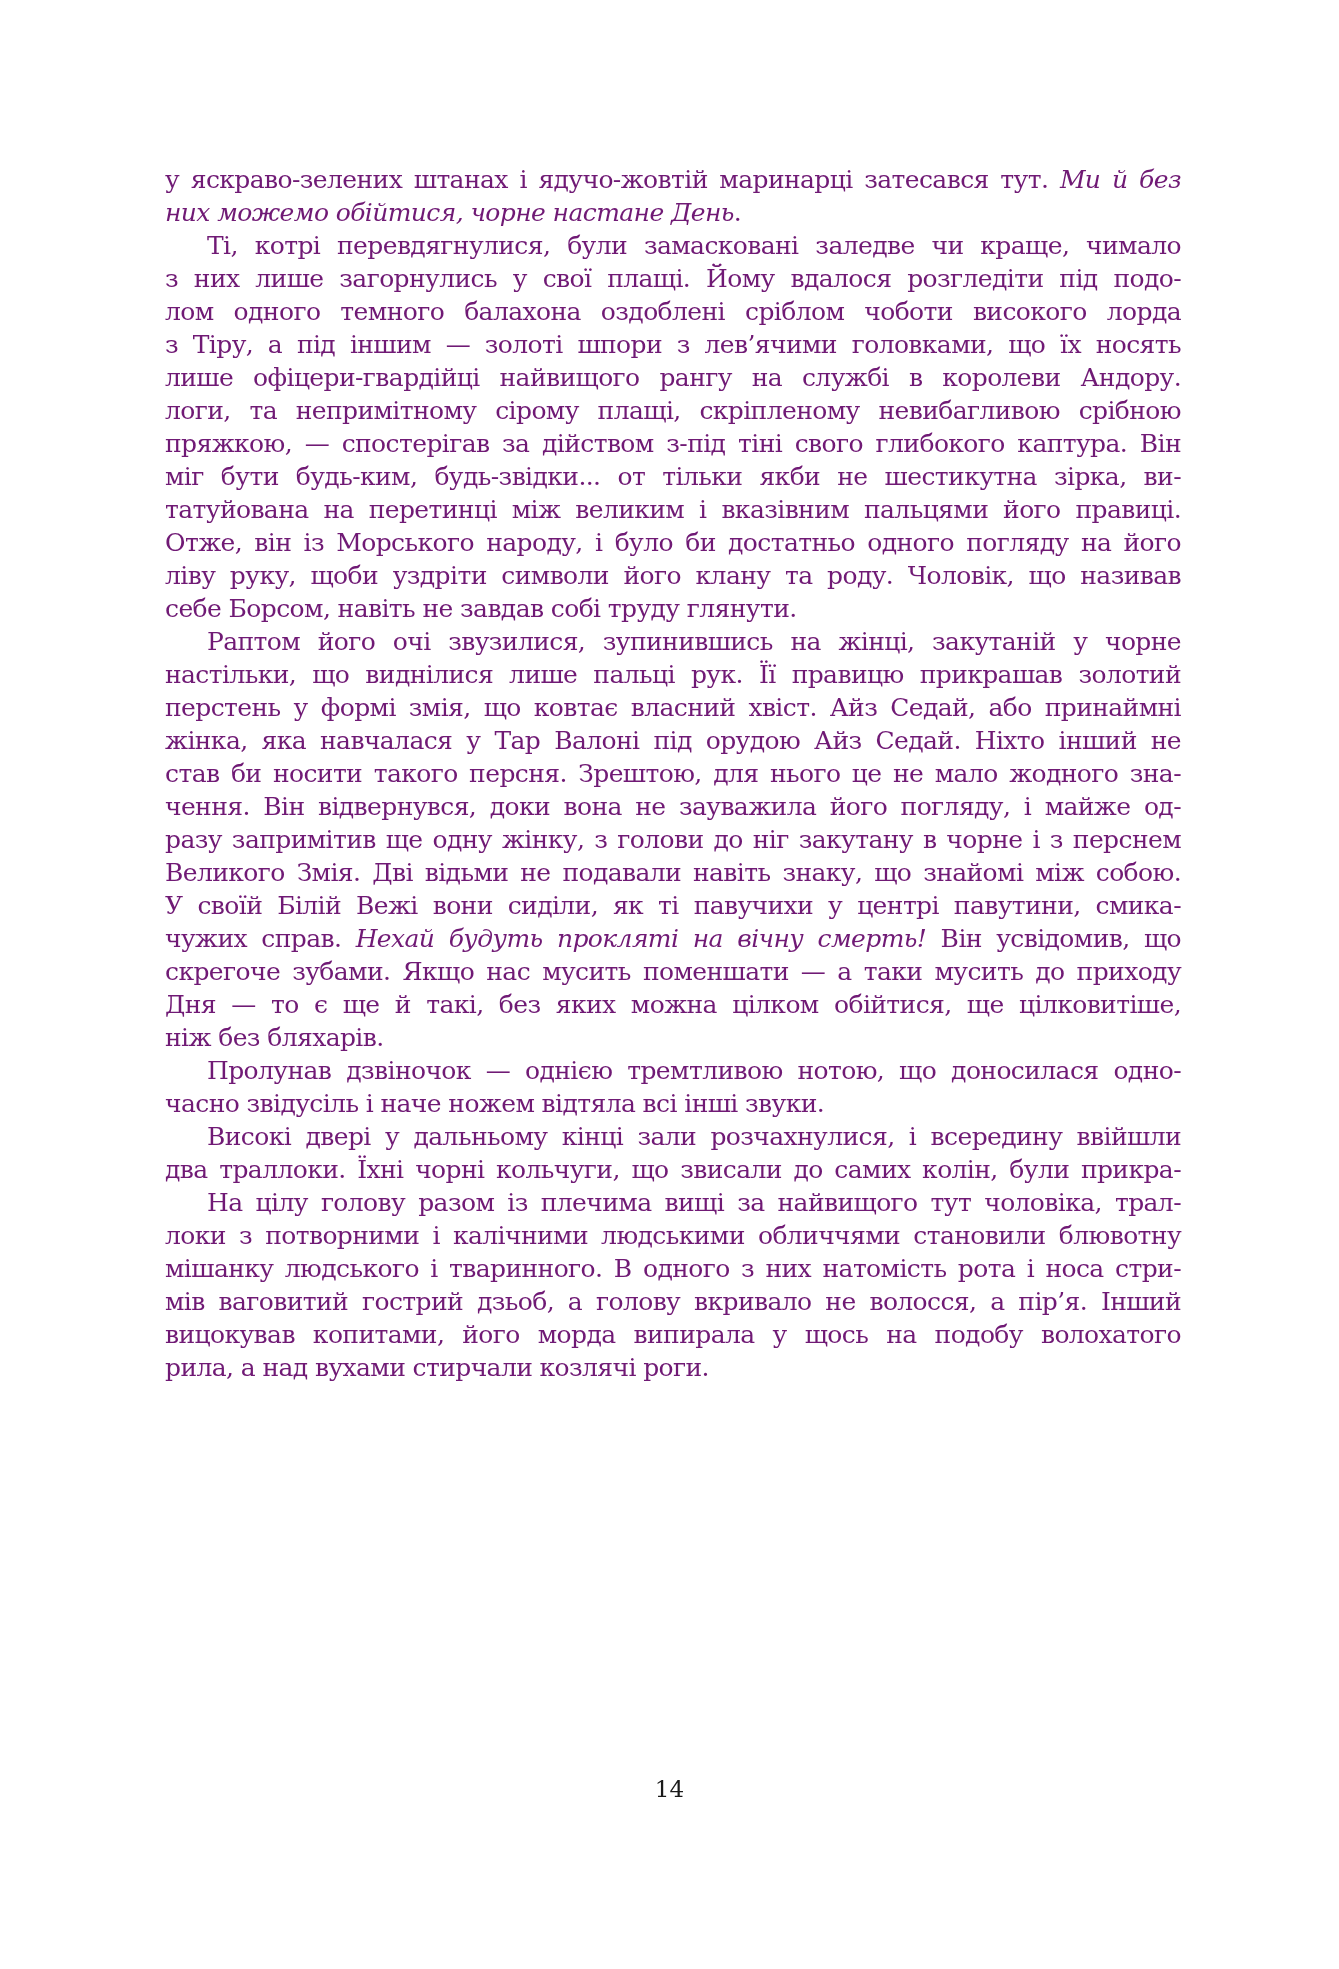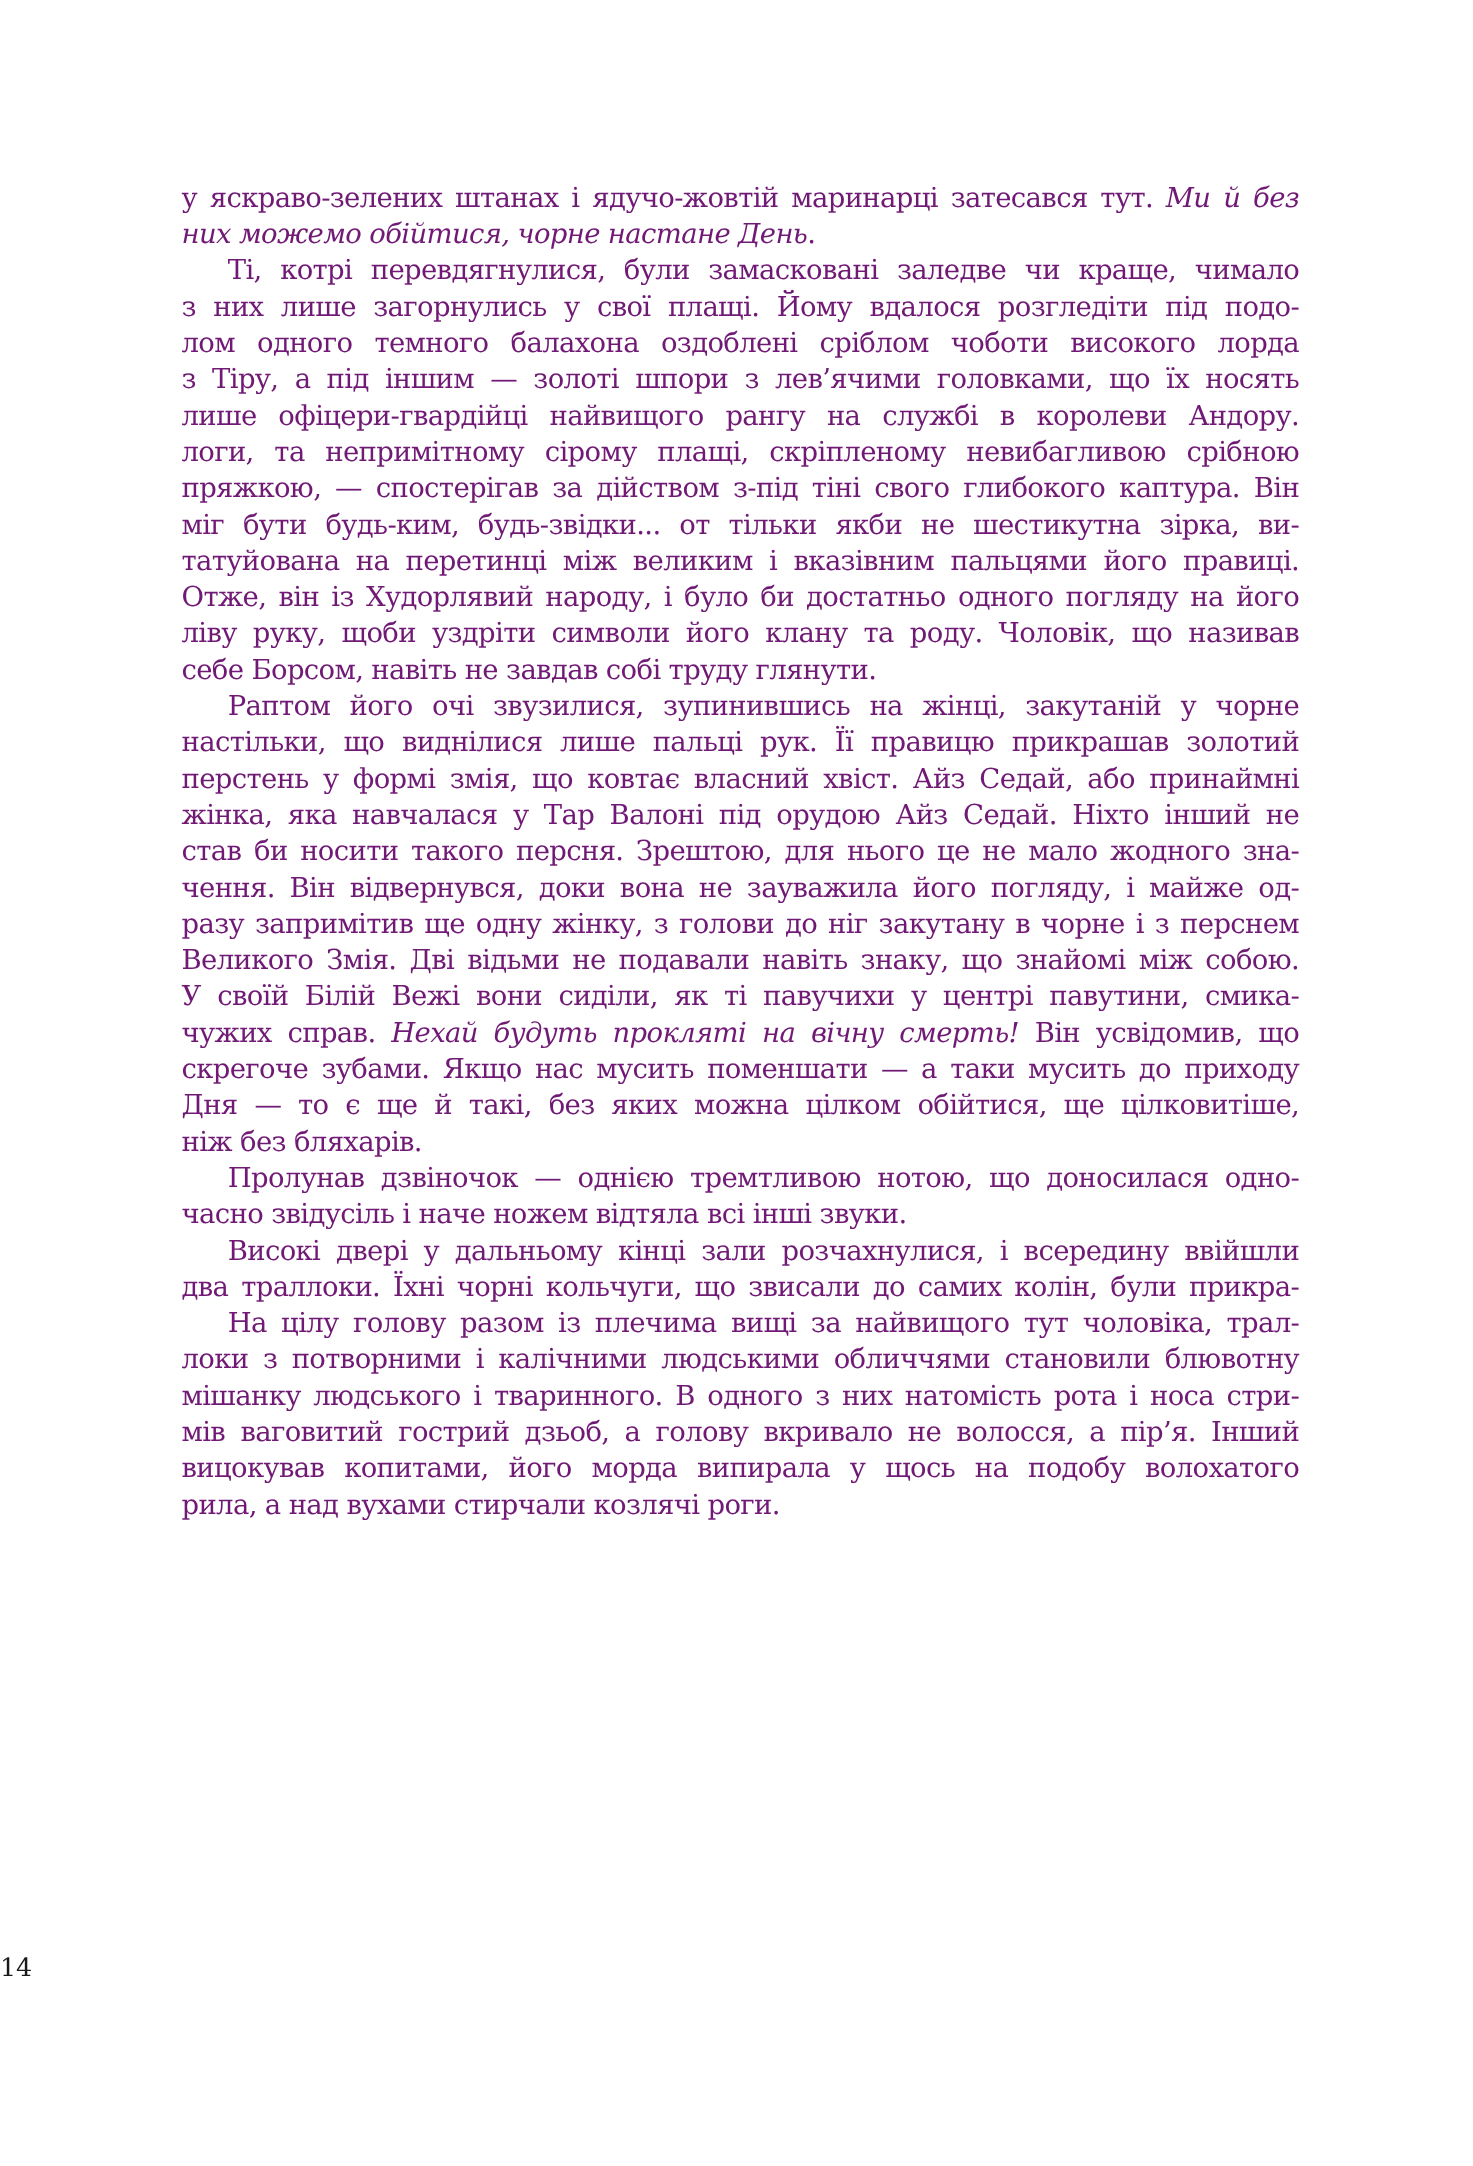--- a/index.html
+++ b/index.html
@@ -8,21 +8,21 @@
     position: absolute; left: 165px; top: 163px; width: 1016px;
     font-family: "DejaVu Serif", "Liberation Serif", serif;
     font-size: 25px; line-height: 33.0px; color: #701a75;
     letter-spacing: -0.6px;
   }
   .line { display: block; white-space: nowrap; text-align: justify; text-align-last: justify; height: 33px; overflow: visible; }
   .line.last { text-align-last: left; }
   .line.indent { padding-left: 42px; }
   .seg-i { font-style: italic; }
   .page-number {
-    position: absolute; left: 0; width: 1339px; top: 1776px; text-align: left;
+    position: absolute; left: 0; width: 1339px; top: 1776px; text-align: center;
     font-family: "DejaVu Serif", "Liberation Serif", serif; font-size: 23px; color: #1a1a1a;
   }
 </style>
 </head>
 <body>
 
 <div class="page" id="page-body">
     <div>
       <span class="line"><span>у яскраво-зелених штанах і ядучо-жовтій маринарці затесався тут. </span><span class="seg-i">Ми й без</span></span>
       <span class="line last"><span class="seg-i">них можемо обійтися, чорне настане День</span><span>.</span></span>
@@ -30,21 +30,21 @@
     <div>
       <span class="line indent"><span>Ті, котрі перевдягнулися, були замасковані заледве чи краще, чимало</span></span>
       <span class="line"><span>з них лише загорнулись у свої плащі. Йому вдалося розгледіти під подо-</span></span>
       <span class="line"><span>лом одного темного балахона оздоблені сріблом чоботи високого лорда</span></span>
       <span class="line"><span>з Тіру, а під іншим — золоті шпори з лев’ячими головками, що їх носять</span></span>
       <span class="line"><span>лише офіцери-гвардійці найвищого рангу на службі в королеви Андору.</span></span>
       <span class="line"><span>логи, та непримітному сірому плащі, скріпленому невибагливою срібною</span></span>
       <span class="line"><span>пряжкою, — спостерігав за дійством з-під тіні свого глибокого каптура. Він</span></span>
       <span class="line"><span>міг бути будь-ким, будь-звідки... от тільки якби не шестикутна зірка, ви-</span></span>
       <span class="line"><span>татуйована на перетинці між великим і вказівним пальцями його правиці.</span></span>
-      <span class="line"><span>Отже, він із Худорлявий народу, і було би достатньо одного погляду на його</span></span>
+      <span class="line"><span>Отже, він із Морського народу, і було би достатньо одного погляду на його</span></span>
       <span class="line"><span>ліву руку, щоби уздріти символи його клану та роду. Чоловік, що називав</span></span>
       <span class="line last"><span>себе Борсом, навіть не завдав собі труду глянути.</span></span>
     </div>
     <div>
       <span class="line indent"><span>Раптом його очі звузилися, зупинившись на жінці, закутаній у чорне</span></span>
       <span class="line"><span>настільки, що виднілися лише пальці рук. Її правицю прикрашав золотий</span></span>
       <span class="line"><span>перстень у формі змія, що ковтає власний хвіст. Айз Седай, або принаймні</span></span>
       <span class="line"><span>жінка, яка навчалася у Тар Валоні під орудою Айз Седай. Ніхто інший не</span></span>
       <span class="line"><span>став би носити такого персня. Зрештою, для нього це не мало жодного зна-</span></span>
       <span class="line"><span>чення. Він відвернувся, доки вона не зауважила його погляду, і майже од-</span></span>

